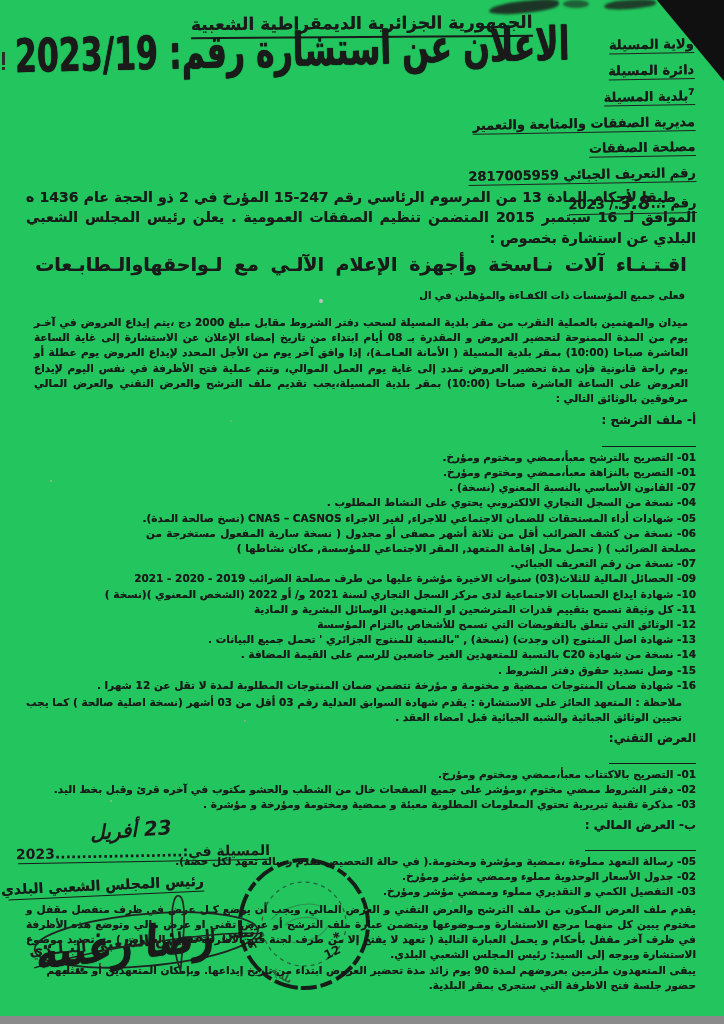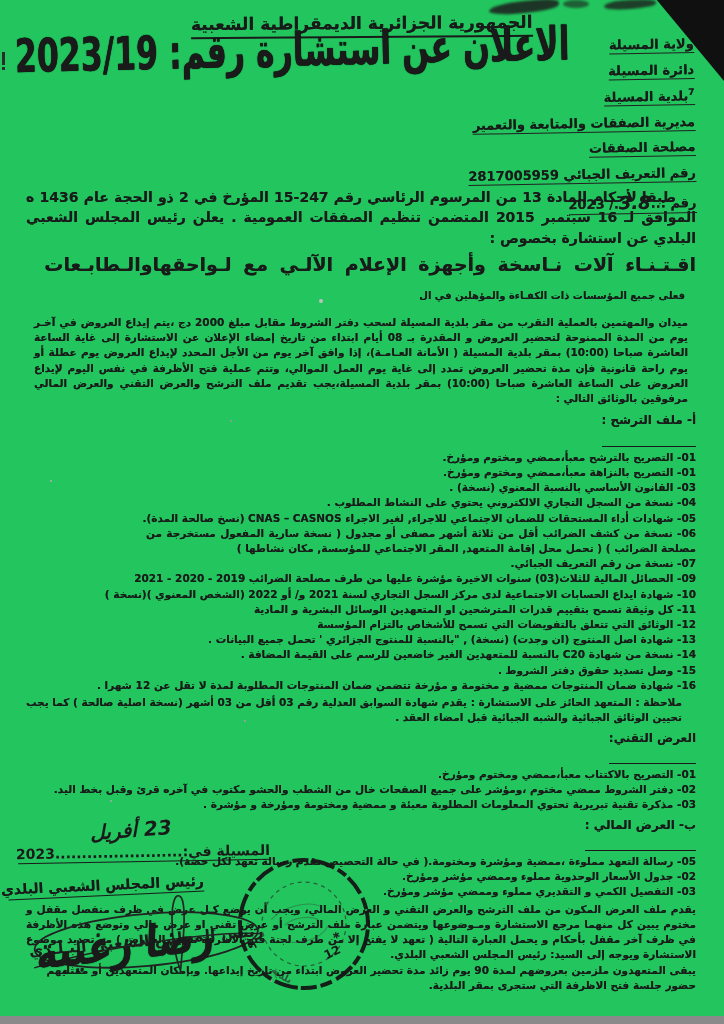--- a/index.html
+++ b/index.html
@@ -33,21 +33,21 @@
     transform:rotate(-1deg);transform-origin:top right;text-shadow:0 0 .6px rgba(0,0,0,.6);}
   .lh-line{width:fit-content;margin-left:auto;margin-right:0;border-bottom:1.6px solid #222;
     padding-bottom:1px;margin-bottom:8.5px;white-space:nowrap;}
   .lh-mark{font-size:9px;vertical-align:super;font-weight:700;}
   .hw-ref{font-size:18px;font-weight:700;font-style:italic;letter-spacing:1px;position:relative;top:1px;}
   
   .content{position:absolute;top:187px;right:28px;left:26px;z-index:1;
     font-size:10.5px;font-weight:700;line-height:1.45;text-align:right;
     text-shadow:0 0 .5px rgba(0,0,0,.55);}
   .p-legal{text-align:justify;text-indent:20px;font-size:14px;margin:0 0 2px;}
-  .subject{font-size:19px;font-weight:700;word-spacing:5px;margin:3px 0 2px;white-space:nowrap;}
+  .subject{text-align:center;font-size:19px;font-weight:700;word-spacing:5px;margin:3px 0 2px;white-space:nowrap;}
   .lead{font-size:10px;margin:11px;}
   .p-details{text-align:justify;margin:0 8px 6px;}
   .sec-heading{width:fit-content;border-bottom:1.5px solid #1a1a1a;font-size:12px;
     padding-bottom:16px;margin:4px 0 3px;}
   .doc-item{margin:0;}
   .doc-item.pad2{padding-left:120px;text-align:justify;}
   .note{text-align:justify;padding-right:14px;margin-top:2px;}
   .p-close{text-align:justify;margin:2px 0 0;}
   .p-close2{margin:0;}
   
@@ -99,21 +99,21 @@
 
   <div class="content">
     <p class="p-legal">طبقا لأحكام المادة 13 من المرسوم الرئاسي رقم 247-15 المؤرخ في 2 ذو الحجة  عام 1436 ه الموافق لـ 16 سبتمبر 2015 المتضمن تنظيم الصفقات العمومية . يعلن رئيس المجلس الشعبي البلدي عن  استشارة بخصوص :</p>
     <div class="subject">اقـتـنـاء آلات نـاسخة وأجهزة الإعلام الآلـي مع لـواحقهاوالـطابـعات</div>
     <p class="lead">فعلى جميع المؤسسات ذات الكفـاءة والمؤهلين في ال</p>
     <p class="p-details">ميدان والمهتمين بالعملية التقرب من مقر بلدية المسيلة لسحب دفتر الشروط مقابل مبلغ 2000 دج ،يتم إيداع العروض في آخـر يوم من المدة الممنوحة لتحضير العروض و المقدرة بـ 08 أيام ابتداء من تاريخ إمضاء الإعلان عن الاستشارة إلى غاية الساعة العاشرة صباحا  (10:00) بمقر بلدية المسيلة ( الأمانة العـامـة)، إذا وافق آخر يوم من الأجل المحدد لإيداع العروض يوم عطلة أو يوم راحة قانونية فإن مدة تحضير العروض تمدد إلى غاية يوم العمل الموالي، وتتم عملية فتح الأظرفة في نفس اليوم لإيداع العروض على الساعة العاشرة صباحا  (10:00) بمقر بلدية المسيلة،يجب  تقديم ملف الترشح والعرض التقني والعرض المالي مرفوقين بالوثائق التالي :</p>
 
     <div class="sec-heading">أ- ملف الترشح :</div>
     <div class="doc-item">01- التصريح بالترشح معبأ،ممضي ومختوم ومؤرخ.</div>
     <div class="doc-item">01- التصريح بالنزاهة معبأ،ممضي ومختوم ومؤرخ.</div>
-    <div class="doc-item">03- القانون الأساسي بالنسبة المعنوي (نسخة) .</div>
+    <div class="doc-item">07- القانون الأساسي بالنسبة المعنوي (نسخة) .</div>
     <div class="doc-item">04- نسخة من السجل التجاري الالكتروني  يحتوي على النشاط المطلوب .</div>
     <div class="doc-item">05- شهادات أداء المستحقات للضمان الاجتماعي للاجراء, لغير الاجراء CNAS – CASNOS (نسخ صالحة المدة).</div>
     <div class="doc-item pad2">06- نسخة من كشف الضرائب أقل من ثلاثة أشهر مصفى أو مجدول  ( نسخة سارية المفعول مستخرجة من مصلحة الضرائب ) ( تحمل محل إقامة المتعهد, المقر الاجتماعي للمؤسسة, مكان نشاطها )</div>
     <div class="doc-item">07- نسخة من رقم التعريف الجبائي.</div>
     <div class="doc-item">09- الحصائل المالية للثلاث(03) سنوات الاخيرة مؤشرة عليها من طرف مصلحة الضرائب 2019 - 2020 - 2021</div>
     <div class="doc-item">10- شهادة ايداع الحسابات الاجتماعية لدى مركز السجل التجاري  لسنة 2021 و/ أو 2022 (الشخص المعنوي )(نسخة )</div>
     <div class="doc-item">11- كل وثيقة تسمح بتقييم قدرات المترشحين او المتعهدين الوسائل البشرية و المادية</div>
     <div class="doc-item">12- الوثائق التي تتعلق بالتفويضات التي تسمح للأشخاص بالتزام المؤسسة</div>
     <div class="doc-item">13- شهادة اصل المنتوج (ان وجدت) (نسخة) , "بالنسبة للمنتوج الجزائري ' تحمل جميع البيانات .</div>
     <div class="doc-item">14- نسخة من شهادة  C20 بالنسبة للمتعهدين الغير خاضعين للرسم على القيمة المضافة .</div>

